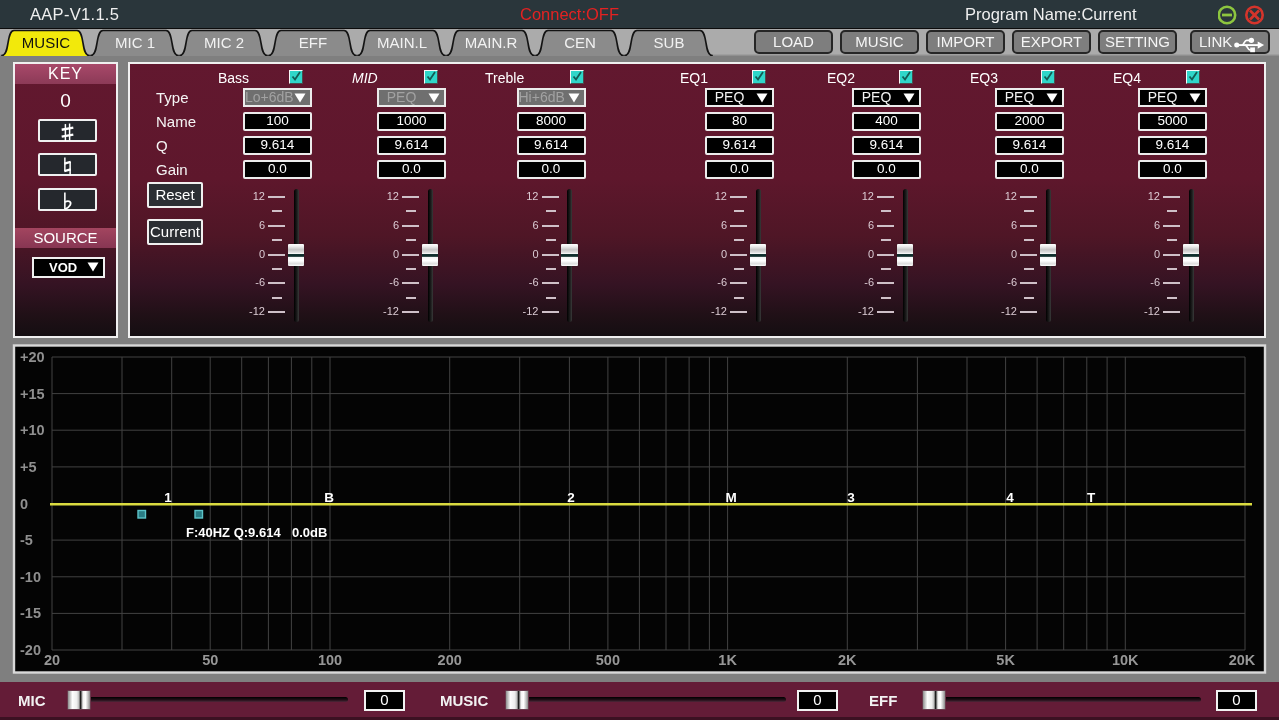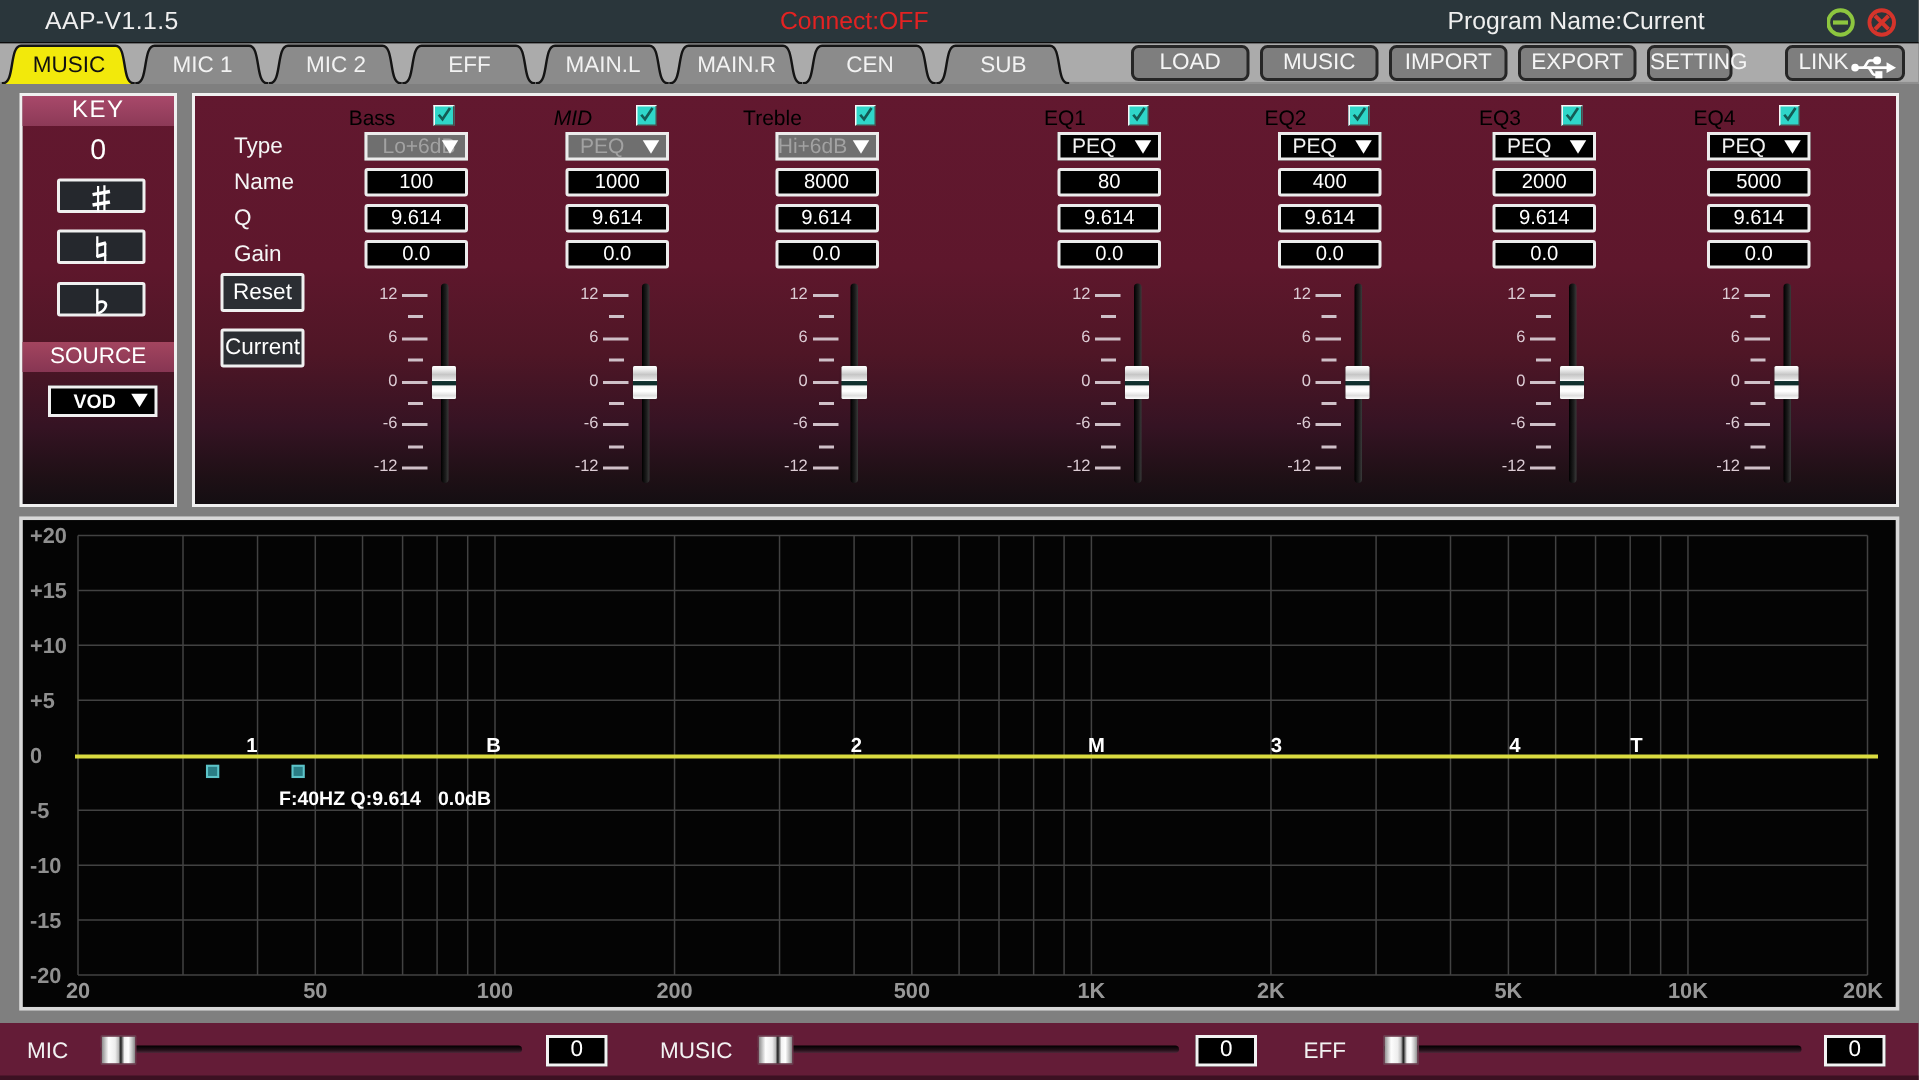--- a/index.html
+++ b/index.html
@@ -17,36 +17,36 @@
 .keypanel { left:13px; top:62px; width:105px; height:276px; }
 .eqpanel { left:128px; top:62px; width:1138px; height:276px; }
 .band { position:absolute; color:#fff; text-align:center; }
 .keyband { left:15px; top:64px; width:101px; height:20px; background:linear-gradient(180deg,#a8496a,#8c3a57); font-size:16px; line-height:20px; letter-spacing:1px; }
 .key0 { position:absolute; left:15px; top:90px; width:101px; text-align:center; color:#fff; font-size:19px; }
 .kbtn { position:absolute; left:38px; width:59px; height:23px; background:#25282d; border:2px solid #f0f0f0; border-radius:2px; text-align:center; }
 .kbtn svg { margin-top:2px; }
 .srcband { left:15px; top:228px; width:101px; height:20px; background:linear-gradient(180deg,#a3455f,#873653); font-size:15px; line-height:20px; }
 .vod { position:absolute; left:32px; top:257px; width:73px; height:21px; background:#000; border:2px solid #f0f0f0; color:#fff; font-size:13px; font-weight:bold; line-height:17px; padding-left:15px; }
 .eqlab { position:absolute; color:#f5f5f5; font-size:15px; }
-.chead { position:absolute; top:70px; color:#000000; font-size:14px; text-align:center; }
+.chead { position:absolute; top:70px; color:#ffffff; font-size:14px; text-align:left; }
 .cb { position:absolute; top:70px; width:14px; height:14px; background:#2fd6c9; border:1px solid #f8f8f8; border-right-color:#4c4c4c; border-bottom-color:#4c4c4c; }
 .dd { position:absolute; width:69px; height:19px; font-size:14px; text-align:center; line-height:15px; padding-right:20px; border:2px solid #ececec; }
 .dd.gray { background:#6f6f6f; color:#a2a2a2; }
 .dd.blk { background:#000; color:#f2f2f2; }
 .vbox { position:absolute; width:69px; height:19px; background:#000; border:2px solid #ececec; border-radius:2px; color:#fff; font-size:13.5px; text-align:center; line-height:14.5px; }
 .vtrack { position:absolute; top:189px; width:5px; height:133px; background:linear-gradient(90deg,#000,#1d1d1d 60%,#3a3a3a); border-radius:2.5px; }
 .tick.maj { position:absolute; width:17px; height:2px; background:#cfc0c8; }
 .tick.min { position:absolute; width:10px; height:2px; background:#cfc0c8; }
 .tlab { position:absolute; width:40px; text-align:right; color:#dcccd4; font-size:11px; }
 .vhandle { position:absolute; width:16.5px; height:22.5px; border-radius:1px; box-shadow:0 0 1px rgba(40,40,40,.7);
   background:linear-gradient(180deg,#ffffff 0%,#f0f0f0 10%,#c6c6c6 26%,#dedede 38%,#f8f8f8 44%,#123230 47%,#0c2a28 56%,#f5f5f5 61%,#ffffff 76%,#dedede 90%,#ffffff 100%); }
 .rbtn { position:absolute; left:147px; width:56px; height:26px; background:#2b2e33; border:2px solid #f0f0f0; border-radius:2px; color:#fff; font-size:15px; text-align:center; line-height:22px; }
 .graph { position:absolute; left:0; top:338px; }
 .botbar { position:absolute; left:0; top:682px; width:1279px; height:38px; background:#641c37; border-bottom:3px solid #3c1122; }
-.blab { position:absolute; top:692px; color:#f2f2f2; font-size:15px; }
+.blab { position:absolute; top:692px; color:#f2f2f2; font-size:15px;font-weight:bold; }
 .htrack { position:absolute; top:697px; height:5px; background:linear-gradient(180deg,#000,#241019 60%,#50283a); border-radius:2.5px; }
 .hhandle { position:absolute; top:690px; width:24px; height:20px; border:1px solid #6a3a4d; border-radius:1px;
   background:linear-gradient(90deg,#8e8e8e 0%,#fdfdfd 20%,#ededed 40%,#bbbbbb 50%,#1a1a1a 57%,#f2f2f2 68%,#ffffff 80%,#bdbdbd 92%,#8a8a8a 100%); }
 .bbox { position:absolute; top:690px; width:41px; height:21px; background:#000; border:2px solid #f2f2f2; color:#fff; font-size:15px; text-align:center; line-height:16px; }
 </style></head>
 <body>
 <div class="mainbg"></div>
 <div class="title">
     <span class="t1">AAP-V1.1.5</span>
     <span class="t2">Connect:OFF</span>
@@ -85,21 +85,21 @@
       <text x="580" y="19" text-anchor="middle" font-size="15" fill="#f2f2f2">CEN</text>
       <path d="M625,27 L625,26.5 C633,26.5 629,1.5 637,1.5 L700,1.5 C708,1.5 704,26.5 712,26.5 L712,27 Z" fill="#8b8b8b"></path>
       <path d="M625,27 L625,26.5 C633,26.5 629,1.5 637,1.5 L700,1.5 C708,1.5 704,26.5 712,26.5 L712,27" fill="none" stroke="#141414" stroke-width="1.6"></path>
       <text x="669" y="19" text-anchor="middle" font-size="15" fill="#f2f2f2">SUB</text>
     </svg>
   </div>
 <div class="tbtn" style="left:754px;width:79px;">LOAD</div>
 <div class="tbtn" style="left:840px;width:79px;">MUSIC</div>
 <div class="tbtn" style="left:926px;width:79px;">IMPORT</div>
 <div class="tbtn" style="left:1012px;width:79px;">EXPORT</div>
-<div class="tbtn" style="left:1098px;width:57px;">SETTING</div>
+<div class="tbtn" style="left:1098px;width:79px;">SETTING</div>
 <div class="tbtn" style="left:1190px;width:80px;text-align:left;padding-left:7px;">LINK<svg width="34" height="19" viewBox="0 0 40 24" style="position:absolute;right:2px;top:2px;">
 <line x1="4" y1="14" x2="33" y2="14" stroke="#fff" stroke-width="2.4"></line>
 <polygon points="31,9.5 39,14 31,18.5" fill="#fff"></polygon>
 <circle cx="4.5" cy="14" r="3.2" fill="#fff"></circle>
 <path d="M11,14 C14,14 14,8 17,8 L21,8" stroke="#fff" stroke-width="2.2" fill="none"></path>
 <circle cx="23" cy="8" r="3.4" fill="#fff"></circle>
 <path d="M15,14 C18,14 18,20 21,20 L22,20" stroke="#fff" stroke-width="2.2" fill="none"></path>
 <rect x="21.5" y="17" width="6" height="6" fill="#fff"></rect>
 </svg></div>
 <div class="panel keypanel"></div>
@@ -131,21 +131,21 @@
 <div class="eqlab" style="left:156px;top:137px;">Q</div>
 <div class="eqlab" style="left:156px;top:161px;">Gain</div>
 <div class="rbtn" style="top:182px;">Reset</div>
 <div class="rbtn" style="top:219px;">Current</div>
 <div class="chead" style="left:218px;width:60px;">Bass</div>
 <div class="cb" style="left:289px;">
     <svg width="11" height="11" viewBox="0 0 11 11" style="position:absolute;left:0px;top:0px;">
       <polyline points="2.5,5.5 5,8.5 10,1" fill="none" stroke="#135c55" stroke-width="1.8"></polyline>
     </svg>
   </div>
-<div class="dd gray" style="left:243px;top:88px;padding-left:10px;">Lo+6dB<svg width="12" height="10" viewBox="0 0 12 10" style="position:absolute;right:4px;top:3px;">
+<div class="dd gray" style="left:243px;top:88px;">Lo+6dB<svg width="12" height="10" viewBox="0 0 12 10" style="position:absolute;right:4px;top:3px;">
       <polygon points="0.5,0.5 11.5,0.5 6,9.5" fill="#fff"></polygon>
     </svg></div>
 <div class="vbox" style="left:243px;top:112px;">100</div>
 <div class="vbox" style="left:243px;top:136px;">9.614</div>
 <div class="vbox" style="left:243px;top:160px;">0.0</div>
 <div class="vtrack" style="left:293.5px;"></div>
 <div class="tick maj" style="left:268px;top:196px;"></div>
 <div class="tlab" style="left:225px;top:190px;">12</div>
 <div class="tick maj" style="left:268px;top:224.75px;"></div>
 <div class="tlab" style="left:225px;top:218.75px;">6</div>

